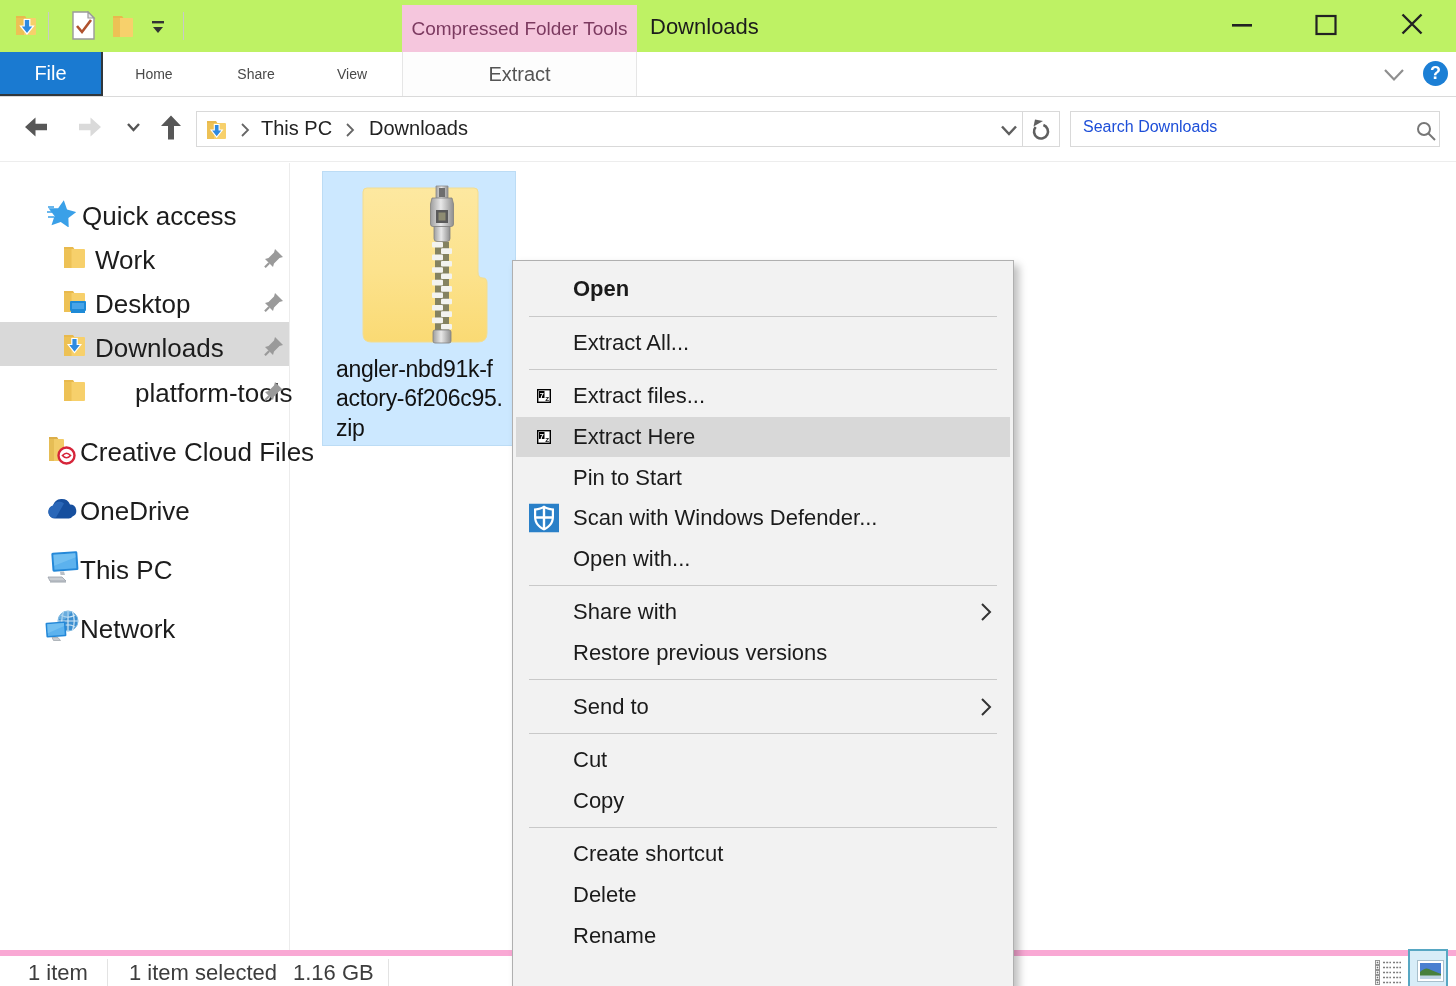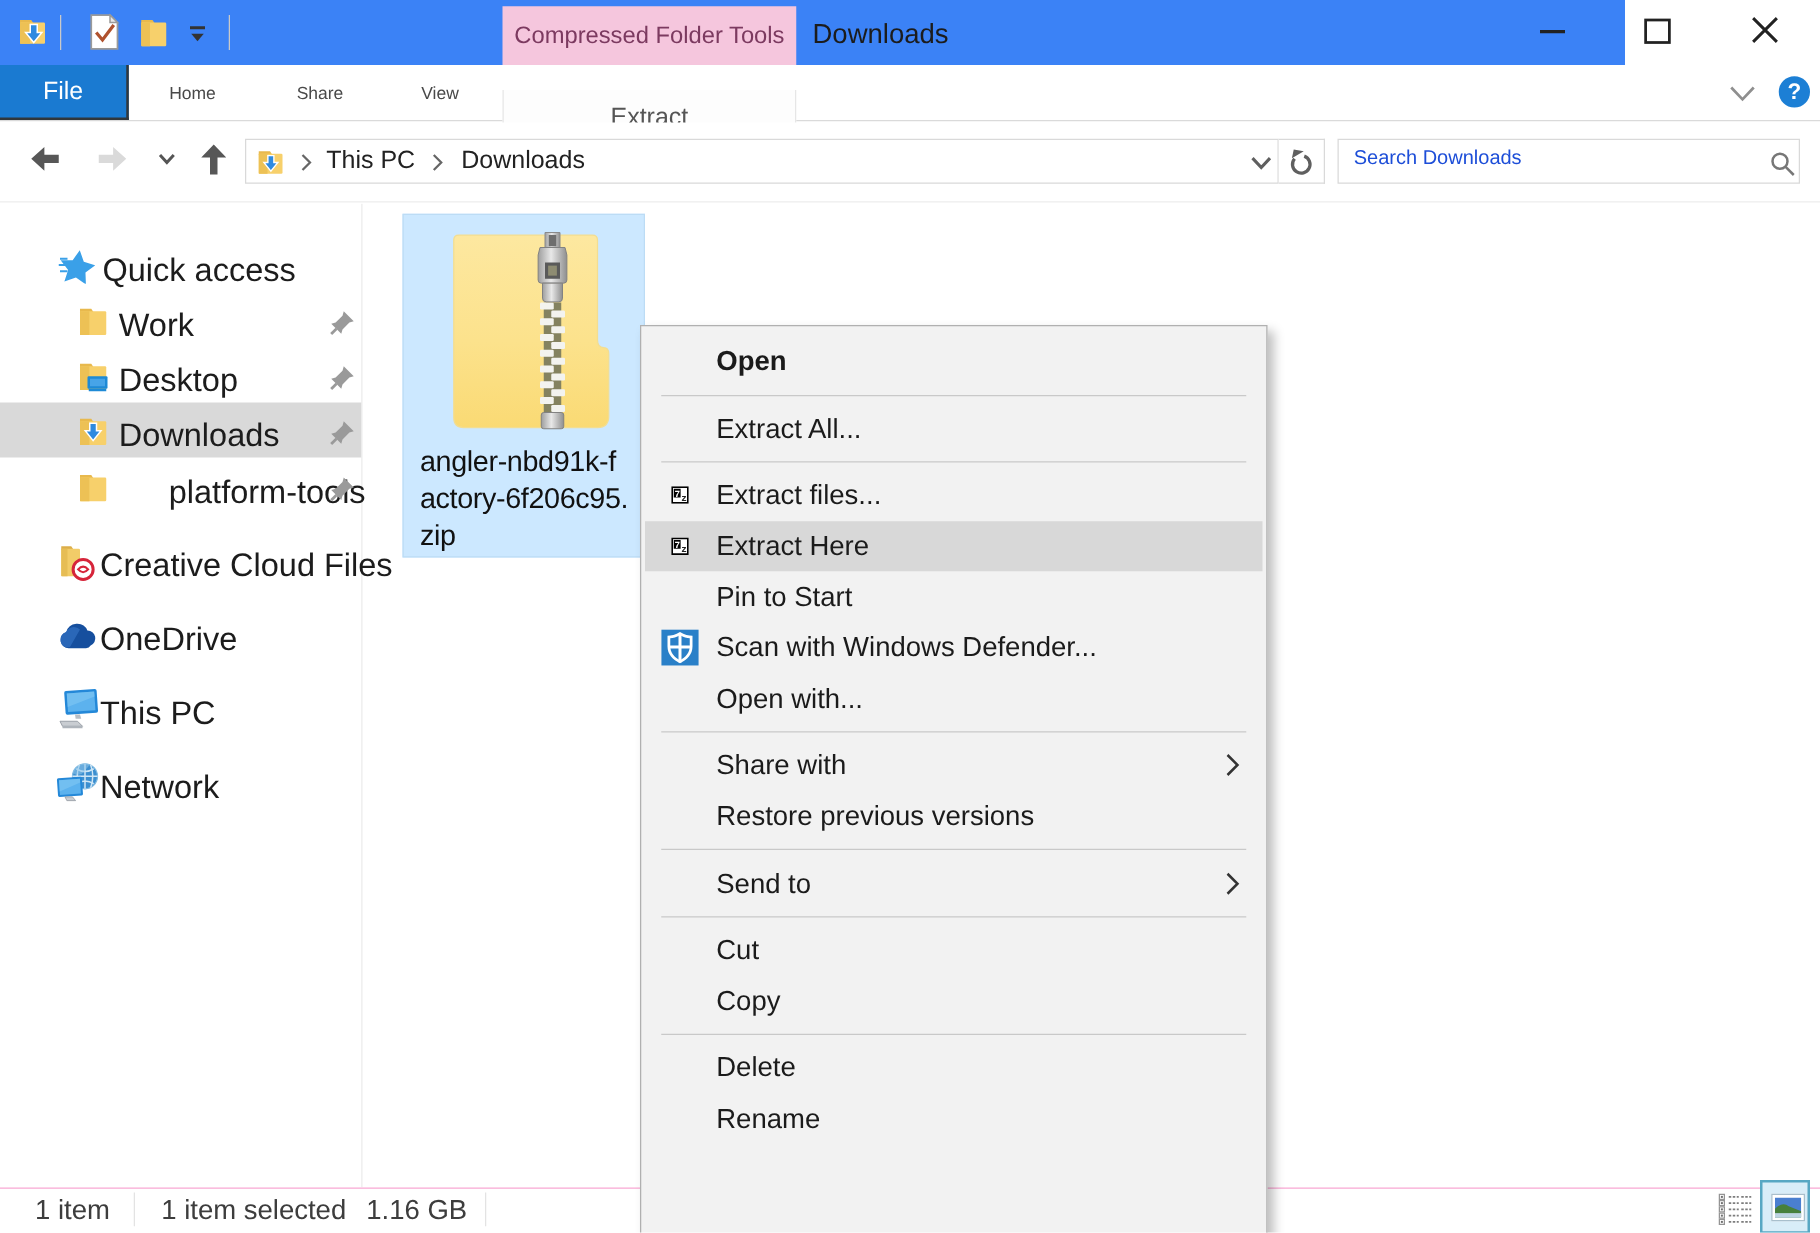--- a/index.html
+++ b/index.html
@@ -1,29 +1,29 @@
 <!DOCTYPE html>
 <html><head>
 <meta charset="utf-8">
 <style>
 * { margin:0; padding:0; box-sizing:border-box; }
 html,body { width:1456px; height:986px; overflow:hidden; }
 body { font-family:"Liberation Sans", sans-serif; background:#fff; position:relative; color:#1a1a1a; }
 .abs { position:absolute; }
 
 
-#titlebar { position:absolute; left:0; top:0; width:1300px; height:52px; background:#3b82f6; }
+#titlebar { position:absolute; left:0; top:0; width:1456px; height:52px; background:#bef264; }
 #pinktab { position:absolute; left:402px; top:5px; width:235px; height:47px; background:#f5c6dd; color:#7c3a60; font-size:19px; display:flex; align-items:center; justify-content:center; }
 #wintitle { position:absolute; left:650px; top:14px; font-size:22px; color:#1c1c1c; }
 
 
 #tabrow { position:absolute; left:0; top:52px; width:1456px; height:45px; background:#fff; border-bottom:1px solid #dadada; }
 #filetab { position:absolute; left:0; top:0; width:103px; height:44px; background:#1a7ad1; border-right:2px solid #30373c; border-bottom:2px solid #30373c; color:#fff; font-size:20px; display:flex; align-items:center; justify-content:center; }
 .tab { position:absolute; top:0; height:44px; font-size:14px; color:#494949; display:flex; align-items:center; justify-content:center; }
-#extracttab { position:absolute; left:402px; top:0; width:235px; height:44px; background:#fdfdfd; border-left:1px solid #e6e6e6; border-right:1px solid #e6e6e6; color:#555; font-size:20px; display:flex; align-items:center; justify-content:center;margin-top:20px; }
+#extracttab { position:absolute; left:402px; top:0; width:235px; height:44px; background:#fdfdfd; border-left:1px solid #e6e6e6; border-right:1px solid #e6e6e6; color:#555; font-size:20px; display:flex; align-items:center; justify-content:center; }
 
 
 #navbar { position:absolute; left:0; top:98px; width:1456px; height:64px; background:#fff; border-bottom:1px solid #ededed; }
 #addrbox { position:absolute; left:196px; top:13px; width:827px; height:36px; border:1px solid #d9d9d9; background:#fff; }
 #refreshbox { position:absolute; left:1023px; top:13px; width:37px; height:36px; border:1px solid #d9d9d9; border-left:none; background:#fff; }
 #searchbox { position:absolute; left:1070px; top:13px; width:370px; height:36px; border:1px solid #d9d9d9; background:#fff; }
 #searchph { position:absolute; left:12px; top:6px; font-size:16px; color:#1d4ed8; }
 .crumb { position:absolute; top:5px; font-size:20px; color:#222; }
 
 
@@ -39,21 +39,21 @@
 
 #menu { position:absolute; left:512px; top:260px; width:502px; height:740px; background:#f2f2f2; border:1px solid #b0b0b0; box-shadow:5px 5px 8px rgba(0,0,0,0.25); padding-top:8px; }
 .mi { position:relative; height:40.6px; font-size:22px; color:#1b1b1b; }
 .mi .txt { position:absolute; left:60px; top:50%; transform:translateY(-50%); white-space:nowrap; }
 .msep { height:1px; background:#c9c9c9; margin:6px 16px 6px 16px; }
 .mihl { position:absolute; left:3px; right:3px; top:0; height:40.6px; background:#d8d8d8; }
 .micon { position:absolute; left:23px; top:50%; transform:translateY(-50%); }
 .marrow { position:absolute; right:20px; top:50%; transform:translateY(-50%); }
 
 
-#statusbar { position:absolute; left:0; top:950px; width:1456px; height:36px; background:#fff; border-top:1px solid #f9a8d4; }
+#statusbar { position:absolute; left:0; top:950px; width:1456px; height:36px; background:#fff; border-top:6px solid #f9a8d4; }
 .st { position:absolute; top:4px; font-size:22px; color:#3d3d3d; }
 .stsep { position:absolute; top:3px; width:1px; height:27px; background:#e3e3e3; }
 </style>
 </head>
 <body>
 
 <div id="titlebar">
   <svg class="abs" style="left:13px;top:12px" width="30" height="30" viewBox="0 0 30 30">
     <path d="M3 4 L12 4 L14 7 L3 7 Z" fill="#e8b94d"></path>
     <rect x="3" y="6" width="20" height="17" rx="1" fill="#f7d06b"></rect>
@@ -405,18 +405,21 @@
     </div>
   <div class="msep"></div>
   <div class="mi">
       <span class="txt">Cut</span>
     </div>
   <div class="mi">
       <span class="txt">Copy</span>
     </div>
   <div class="msep"></div>
   <div class="mi">
+      <span class="txt">Create shortcut</span>
+    </div>
+  <div class="mi">
       <span class="txt">Delete</span>
     </div>
   <div class="mi">
       <span class="txt">Rename</span>
     </div>
 </div>
 
 </body></html>

